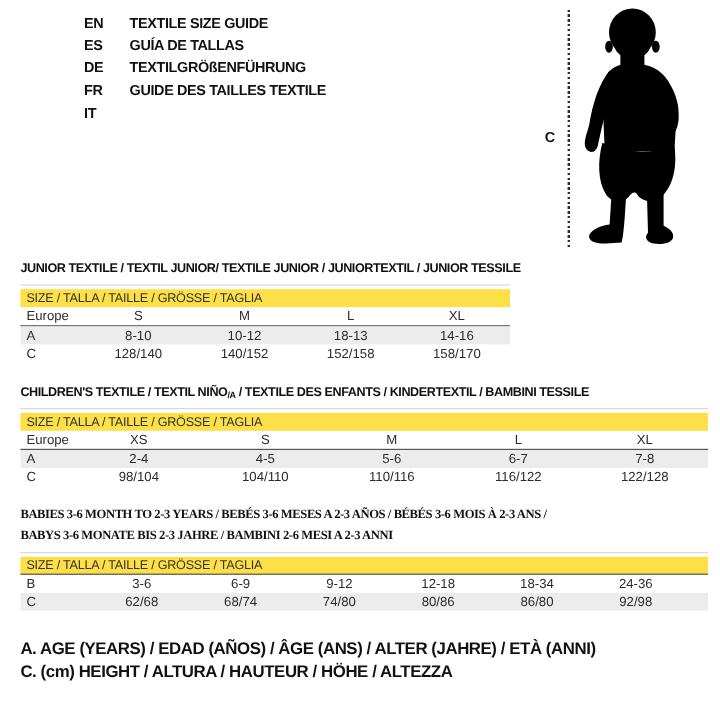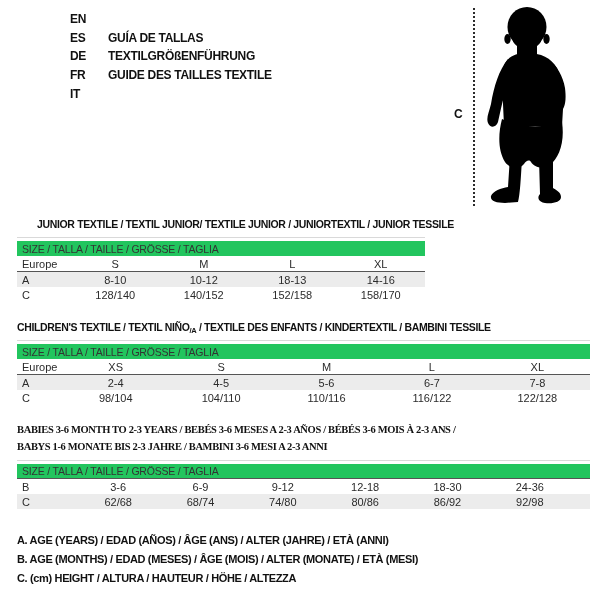--- a/index.html
+++ b/index.html
@@ -21,57 +21,58 @@
     position:absolute;left:21px;top:8px;width:2px;height:198px;
     background:repeating-linear-gradient(#2b2b2b 0 2px,transparent 2px 4px);
   }
   .figure-label{position:absolute;left:2px;top:107px;font-weight:bold;font-size:12px;color:#111;}
   .baby-svg{position:absolute;left:31px;top:4px;}
   
   .section-title{
     position:absolute;left:17px;font-size:10.5px;font-weight:bold;color:#111;
     letter-spacing:-0.35px;white-space:nowrap;line-height:16.5px;
   }
-  #title1{top:216px;margin-left:20px;}
+  #title1{top:216px;}
   #title2{top:319px;text-align:center;}
   #title3{top:422px;font-family:Liberation Serif, serif;}
   .title-sub{font-size:7.5px;vertical-align:-2px;}
   
   .size-table{position:absolute;left:17px;}
   #table1{top:237px;width:408px;}
   #table2{top:340px;width:573px;}
   #table3{top:460px;width:573px;}
   .top-rule{height:1px;background:#d9d9d9;margin-bottom:3px;}
   .size-bar{
-    height:15px;background:#22c55e;display:flex;align-items:center;
+    height:15px;background:#fde047;display:flex;align-items:center;
     padding-left:5px;box-sizing:border-box;font-size:10.5px;color:#333;letter-spacing:-0.2px;
   }
   #table3 .size-bar{border-bottom:1px solid #555;}
   .t-row{display:flex;height:15px;align-items:center;font-size:11px;color:#2b2b2b;}
   .t-row.colhead{border-bottom:1px solid #555;}
   .t-row.shade{background:#ececec;}
   .t-label{padding-left:5px;box-sizing:border-box;}
   #table1 .t-label{width:54px;}
   #table2 .t-label{width:46px;}
   #table3 .t-label{width:60px;}
   #table3 .t-row{padding-right:19px;box-sizing:border-box;}
   .t-cell{flex:1;text-align:center;white-space:nowrap;}
   
   .notes{position:absolute;left:17px;top:531px;}
   .note-line{
-    font-size:11px;font-weight:bold;color:#111;letter-spacing:-0.35px;
+    font-size:14px;font-weight:bold;color:#111;letter-spacing:-0.35px;
     white-space:nowrap;height:19px;line-height:19px;
   }
 </style>
 </head>
 <body>
 
 <div class="lang-list">
   <div class="lang-row">
     <span class="lang-code">EN</span>
+    <span class="lang-label">TEXTILE SIZE GUIDE</span>
   </div>
   <div class="lang-row">
     <span class="lang-code">ES</span>
     <span class="lang-label">GUÍA DE TALLAS</span>
   </div>
   <div class="lang-row">
     <span class="lang-code">DE</span>
     <span class="lang-label">TEXTILGRÖßENFÜHRUNG</span>
   </div>
   <div class="lang-row">
@@ -102,21 +103,21 @@
 </div>
 
 <div class="section-title" id="title1">JUNIOR TEXTILE / TEXTIL JUNIOR/ TEXTILE JUNIOR / JUNIORTEXTIL / JUNIOR TESSILE</div>
 
 <div class="section-title" id="title2">
   <span>CHILDREN'S TEXTILE / TEXTIL NIÑO</span><span class="title-sub">/A</span><span> / TEXTILE DES ENFANTS / KINDERTEXTIL / BAMBINI TESSILE</span>
 </div>
 
 <div class="section-title" id="title3">
   <div>BABIES 3-6 MONTH TO 2-3 YEARS / BEBÉS 3-6 MESES A 2-3 AÑOS / BÉBÉS 3-6 MOIS À 2-3 ANS /</div>
-  <div>BABYS 1-6 MONATE BIS 2-3 JAHRE / BAMBINI 3-6 MESI A 2-3 ANNI</div>
+  <div>BABYS 3-6 MONATE BIS 2-3 JAHRE / BAMBINI 2-6 MESI A 2-3 ANNI</div>
 </div>
 
 <div class="size-table" id="table1">
   <div class="top-rule"></div>
   <div class="size-bar">
     <span>SIZE / TALLA / TAILLE / GRÖSSE / TAGLIA</span>
   </div>
   <div>
       <div class="t-row colhead">
         <div class="t-label">Europe</div>
@@ -180,32 +181,31 @@
   <div class="size-bar">
     <span>SIZE / TALLA / TAILLE / GRÖSSE / TAGLIA</span>
   </div>
   <div>
       <div class="t-row">
         <div class="t-label">B</div>
         <div class="t-cell">3-6</div>
         <div class="t-cell">6-9</div>
         <div class="t-cell">9-12</div>
         <div class="t-cell">12-18</div>
-        <div class="t-cell">18-30</div>
+        <div class="t-cell">18-34</div>
         <div class="t-cell">24-36</div>
       </div>
       <div class="t-row shade">
         <div class="t-label">C</div>
         <div class="t-cell">62/68</div>
         <div class="t-cell">68/74</div>
         <div class="t-cell">74/80</div>
         <div class="t-cell">80/86</div>
-        <div class="t-cell">86/92</div>
+        <div class="t-cell">86/80</div>
         <div class="t-cell">92/98</div>
       </div>
     </div>
 </div>
 
 <div class="notes">
   <div class="note-line">A. AGE (YEARS) / EDAD (AÑOS) / ÂGE (ANS) / ALTER (JAHRE) / ETÀ (ANNI)</div>
-  <div class="note-line">B. AGE (MONTHS) / EDAD (MESES) / ÂGE (MOIS) / ALTER (MONATE) / ETÀ (MESI)</div>
   <div class="note-line">C. (cm) HEIGHT / ALTURA / HAUTEUR / HÖHE / ALTEZZA</div>
 </div>
 
 </body></html>

